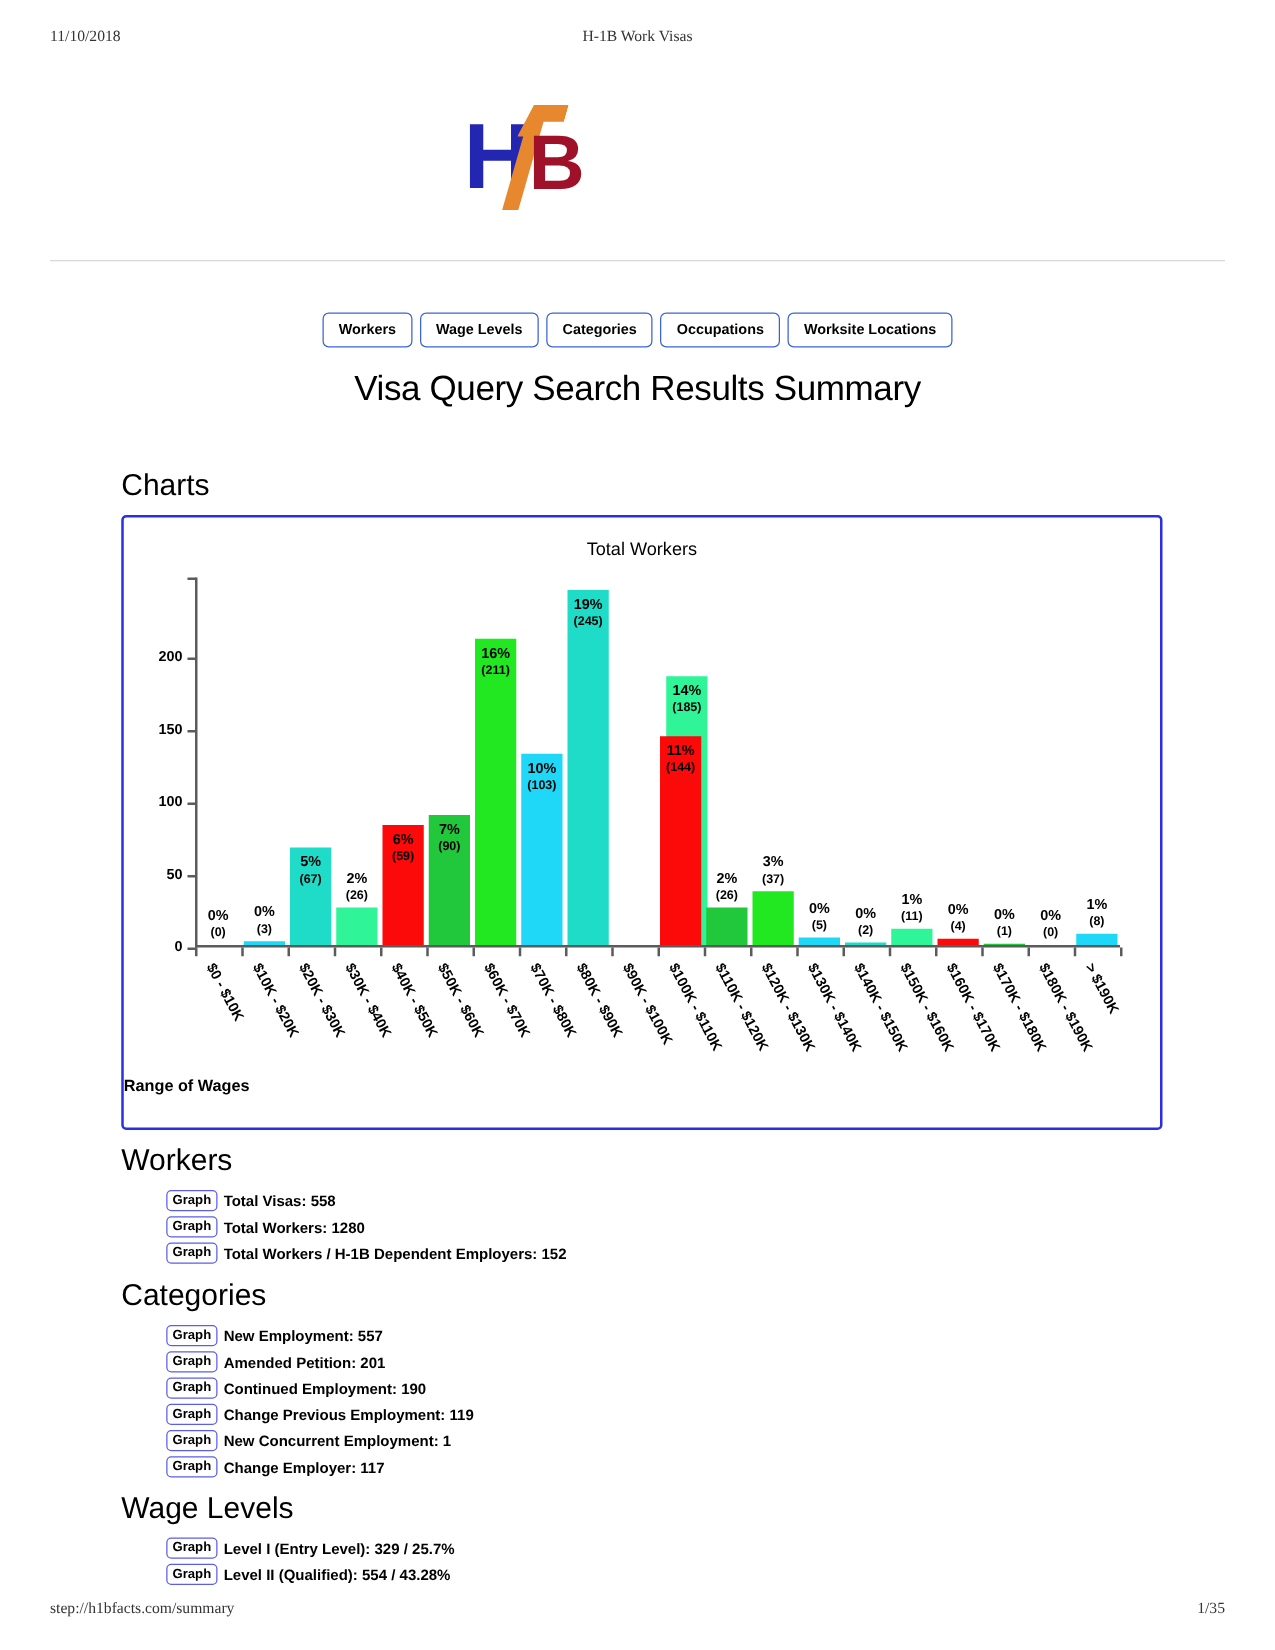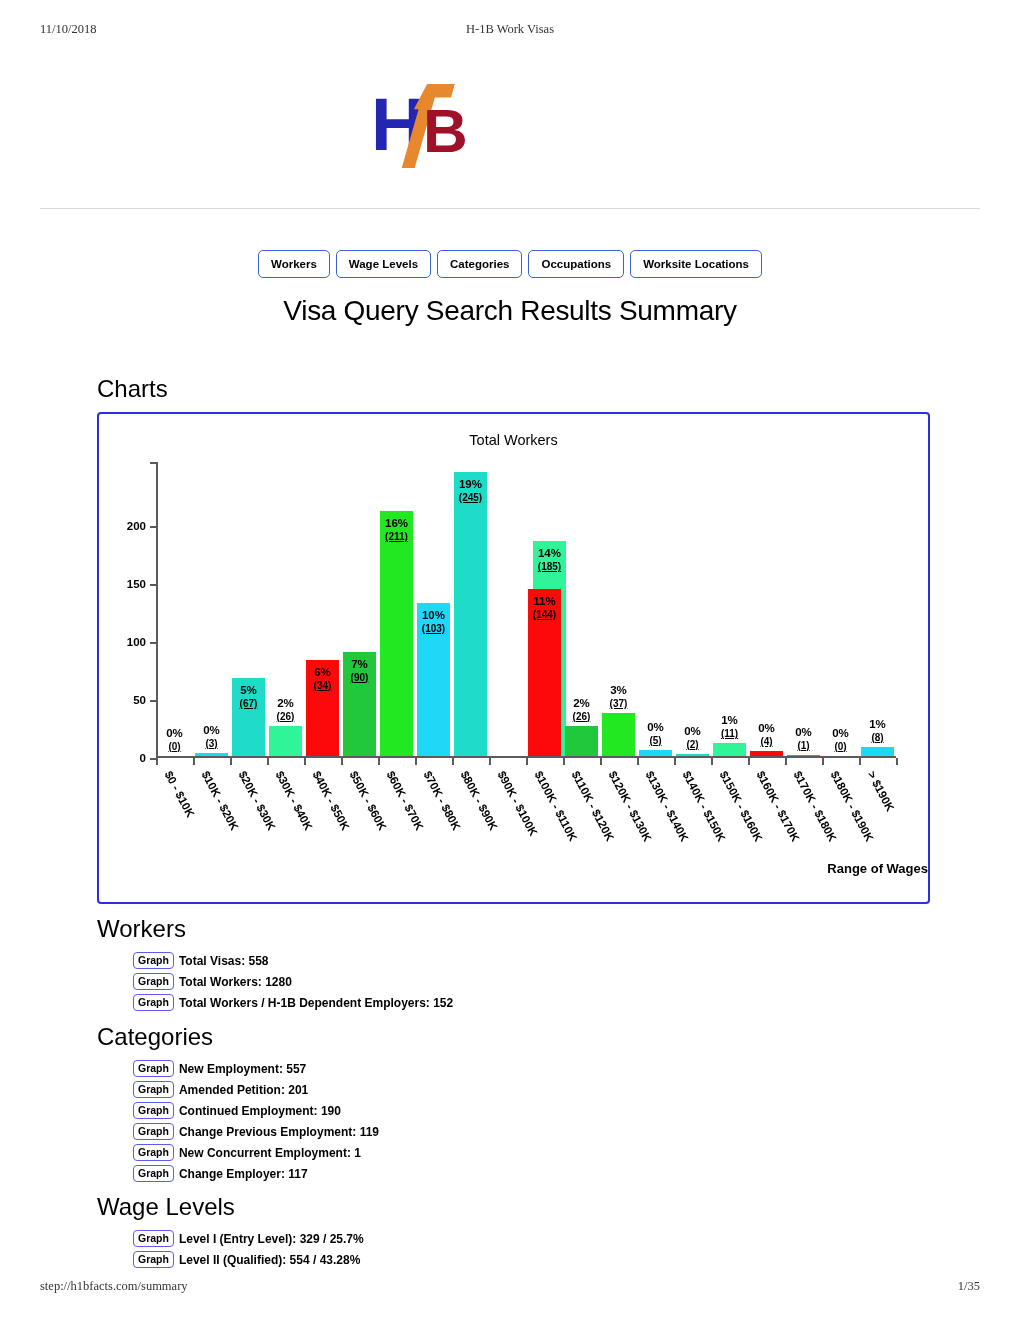--- a/index.html
+++ b/index.html
@@ -101,21 +101,21 @@
     width: 833px; height: 492px;
     border: 2px solid #2a30e0; border-radius: 4px;
     background: #fff;
   }
   .chart-title {
     position: absolute; left: 0; top: 18px; width: 100%;
     text-align: center; font-size: 14.5px;
   }
   .chart-xlabel {
     position: absolute; left: 0; bottom: 26px; width: 100%;
-    text-align: right; font-size: 13px; font-weight: bold;
+    text-align: left; font-size: 13px; font-weight: bold;
   }
 
   .plot {
     position: absolute;
     left: 57px; top: 54px;
     width: 740px; height: 290px;
   }
   .axis-v { position: absolute; left: 0; top: -6px; width: 2px; height: 296px; background: #5b5b5b; }
   .axis-h { position: absolute; left: 0; bottom: 0; width: 740px; height: 2px; background: #5b5b5b; }
 
@@ -133,21 +133,21 @@
   }
   .bar {
     position: absolute; bottom: 0; left: 6%; width: 88%;
   }
   .bar-lab {
     position: absolute; left: 50%; transform: translateX(-50%);
     text-align: center; font-size: 11px; font-weight: bold;
     line-height: 13px; white-space: nowrap;
   }
   .bar-lab .pc { display: block; font-size: 11.5px; }
-  .bar-lab .ct { display: block; font-size: 10px; text-decoration: underline; }
+  .bar-lab .ct { display: block; font-size: 10px; }
 
   .xtick { position: absolute; top: 0; width: 2px; height: 7px; background: #5b5b5b; }
   .xlab {
     position: absolute; top: 11px;
     font-size: 11.5px; font-weight: bold; white-space: nowrap;
     transform-origin: left top;
     transform: rotate(62deg);
   }
 
   
@@ -225,21 +225,21 @@
             <div class="bar" title="$30K - $40K: 26" style="height: 30.16px; background: rgb(47, 245, 152);"></div>
             <div class="bar-lab" style="bottom: 33.16px;">
               <span class="pc">2%</span>
               <span class="ct">(26)</span>
             </div>
           </div>
           <div class="bar-slot" style="left: 148px; width: 37px;">
             <div class="bar" title="$40K - $50K: 83" style="height: 96.28px; background: rgb(252, 9, 9);"></div>
             <div class="bar-lab" style="bottom: 64.28px;">
               <span class="pc">6%</span>
-              <span class="ct">(34)</span>
+              <span class="ct">(59)</span>
             </div>
           </div>
           <div class="bar-slot" style="left: 185px; width: 37px;">
             <div class="bar" title="$50K - $60K: 90" style="height: 104.4px; background: rgb(34, 200, 60);"></div>
             <div class="bar-lab" style="bottom: 72.4px;">
               <span class="pc">7%</span>
               <span class="ct">(90)</span>
             </div>
           </div>
           <div class="bar-slot" style="left: 222px; width: 37px;">

